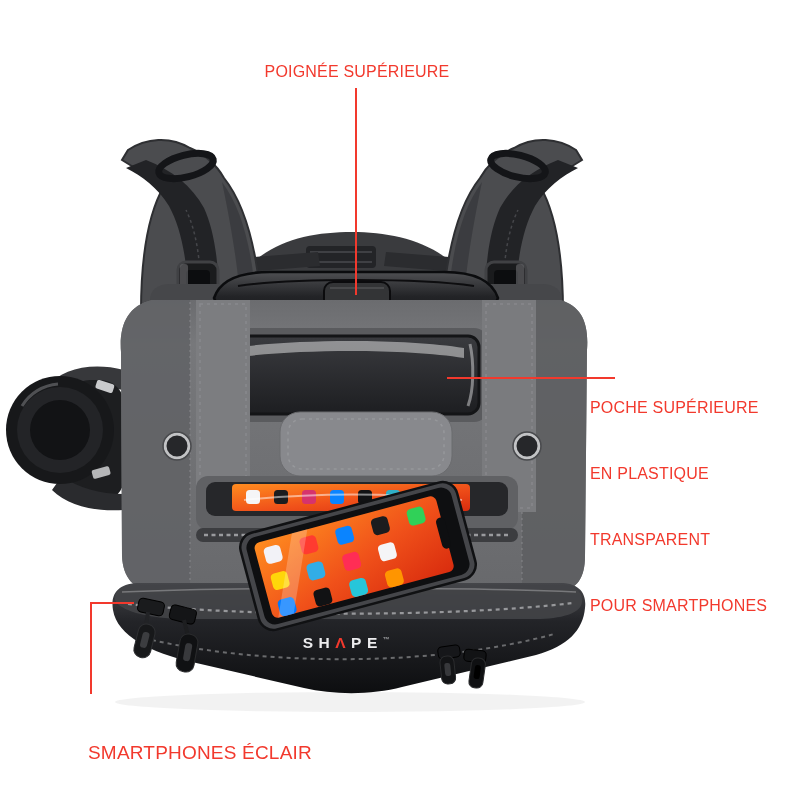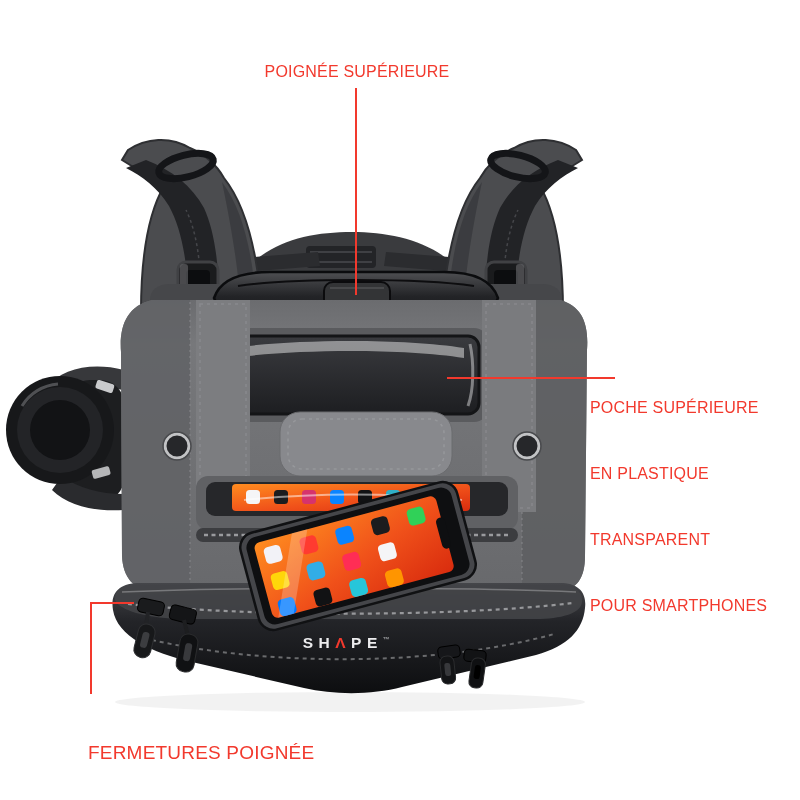--- a/index.html
+++ b/index.html
@@ -229,17 +229,17 @@
   <div class="ann-label ann-right">
     <div>POCHE SUPÉRIEURE</div>
     <div>EN PLASTIQUE</div>
     <div>TRANSPARENT</div>
     <div>POUR SMARTPHONES</div>
   </div>
 
   <div class="leader leader-bl-h"></div>
   <div class="leader leader-bl-v"></div>
   <div class="ann-label ann-bl">
-    <div>FERMETURES POIGNÉE</div>
+    <div>SMARTPHONES ÉCLAIR</div>
     
   </div>
 
 </div>
 
 </body></html>

